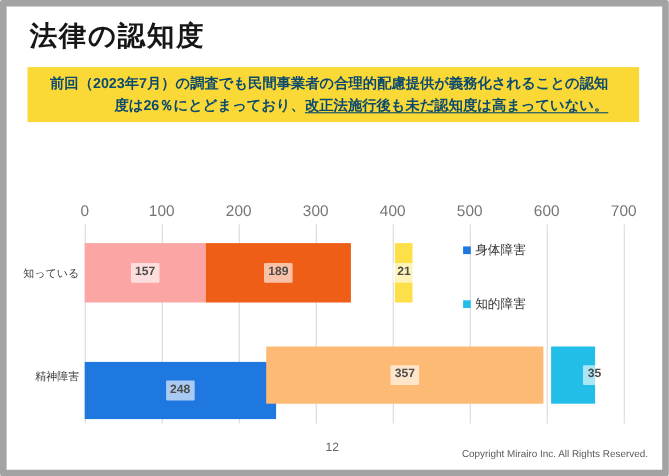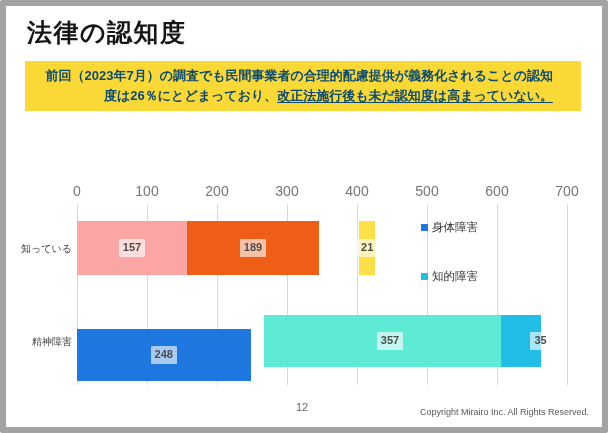--- a/index.html
+++ b/index.html
@@ -93,21 +93,21 @@
         <div class="segment" style="left: 180.9px; top: 41px; width: 132.3px; height: 54px; background: rgb(238, 94, 23);">
           <span class="val">189</span>
         </div>
         <div class="segment" style="left: 313.2px; top: 41px; width: 16px; height: 54px; background: #fde047; margin-left: 40px;">
           <span class="val">21</span>
         </div>
         <div class="cat-label" style="top: 155px;">精神障害</div>
         <div class="segment" style="left: 71px; top: 135px; width: 173.6px; height: 52px; background: rgb(30, 120, 224); margin-top: 14px;">
           <span class="val">248</span>
         </div>
-        <div class="segment" style="left: 258px; top: 135px; width: 252px; height: 52px; background: #5eead4;">
+        <div class="segment" style="left: 236px; top: 135px; width: 252px; height: 52px; background: #fdba74;">
           <span class="val">357</span>
         </div>
         <div class="segment" style="left: 494.5px; top: 135px; width: 24.5px; height: 52px; background: rgb(34, 190, 232); padding-left: 40px;">
           <span class="val">35</span>
         </div>
         <div class="legend-item" style="top: 40px;">
           <span class="swatch" style="background: rgb(30, 120, 224);"></span>
           <span class="legend-label">身体障害</span>
         </div>
         <div class="legend-item" style="top: 89.4px;">

